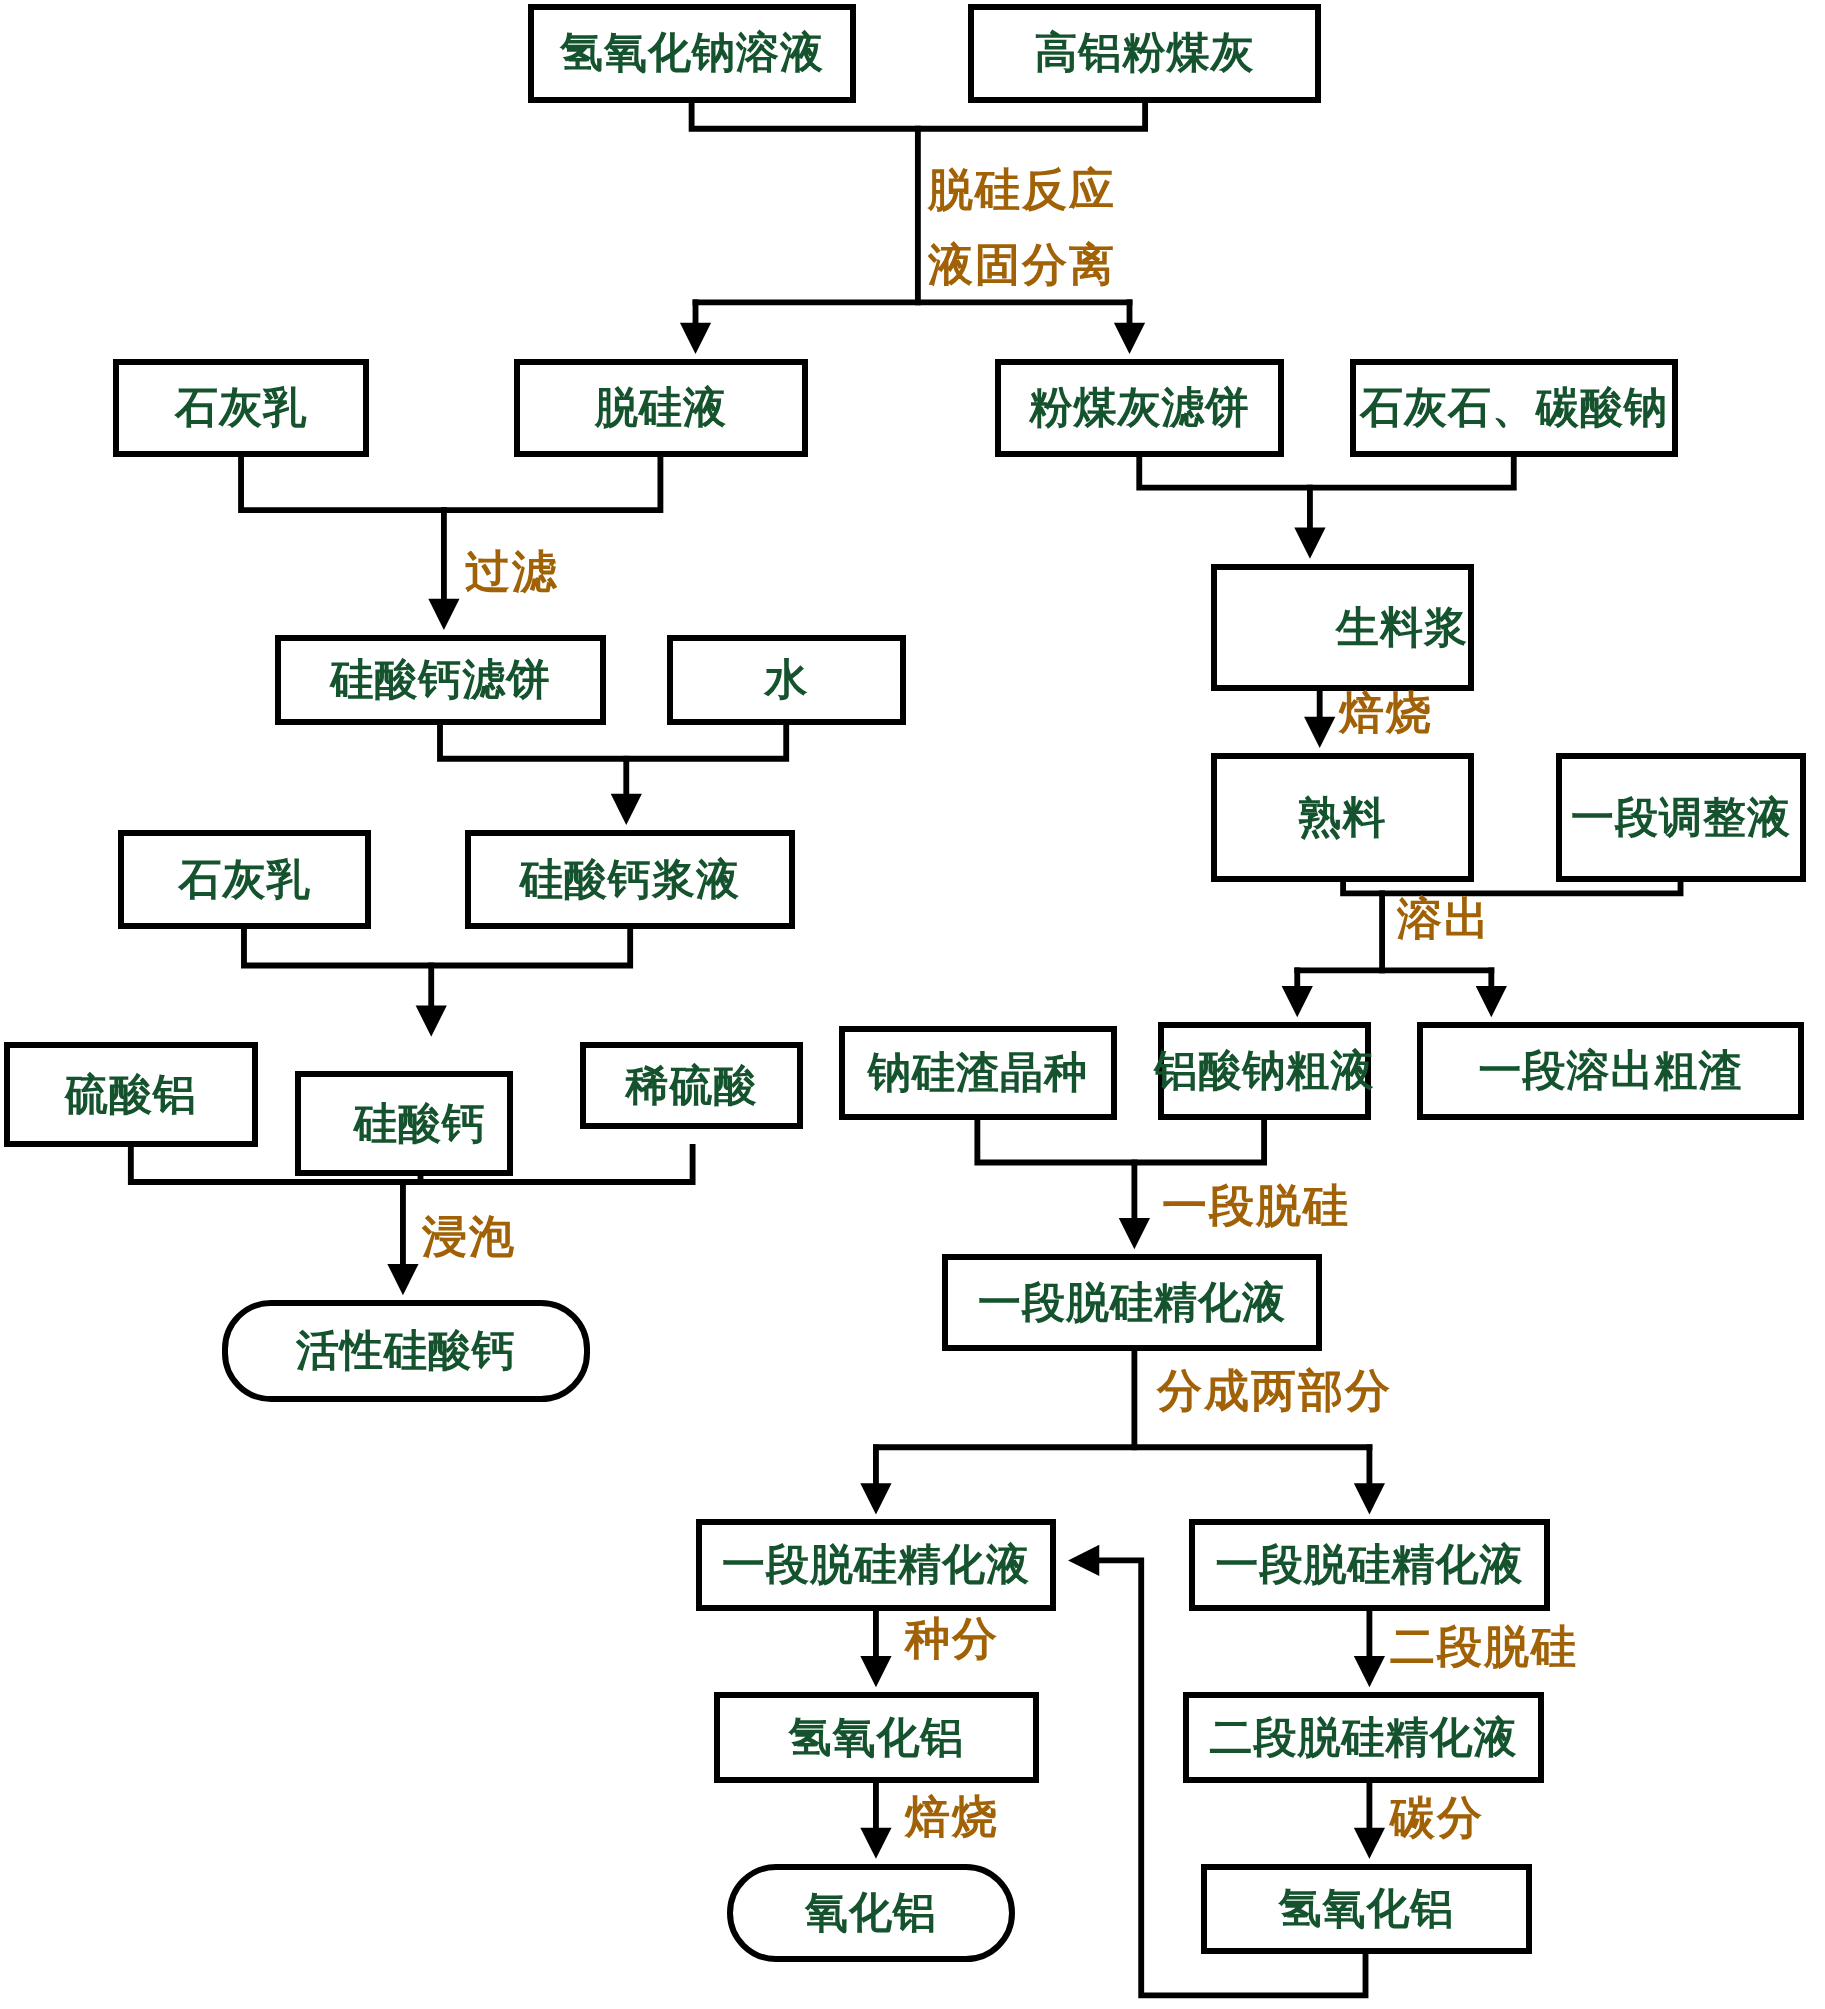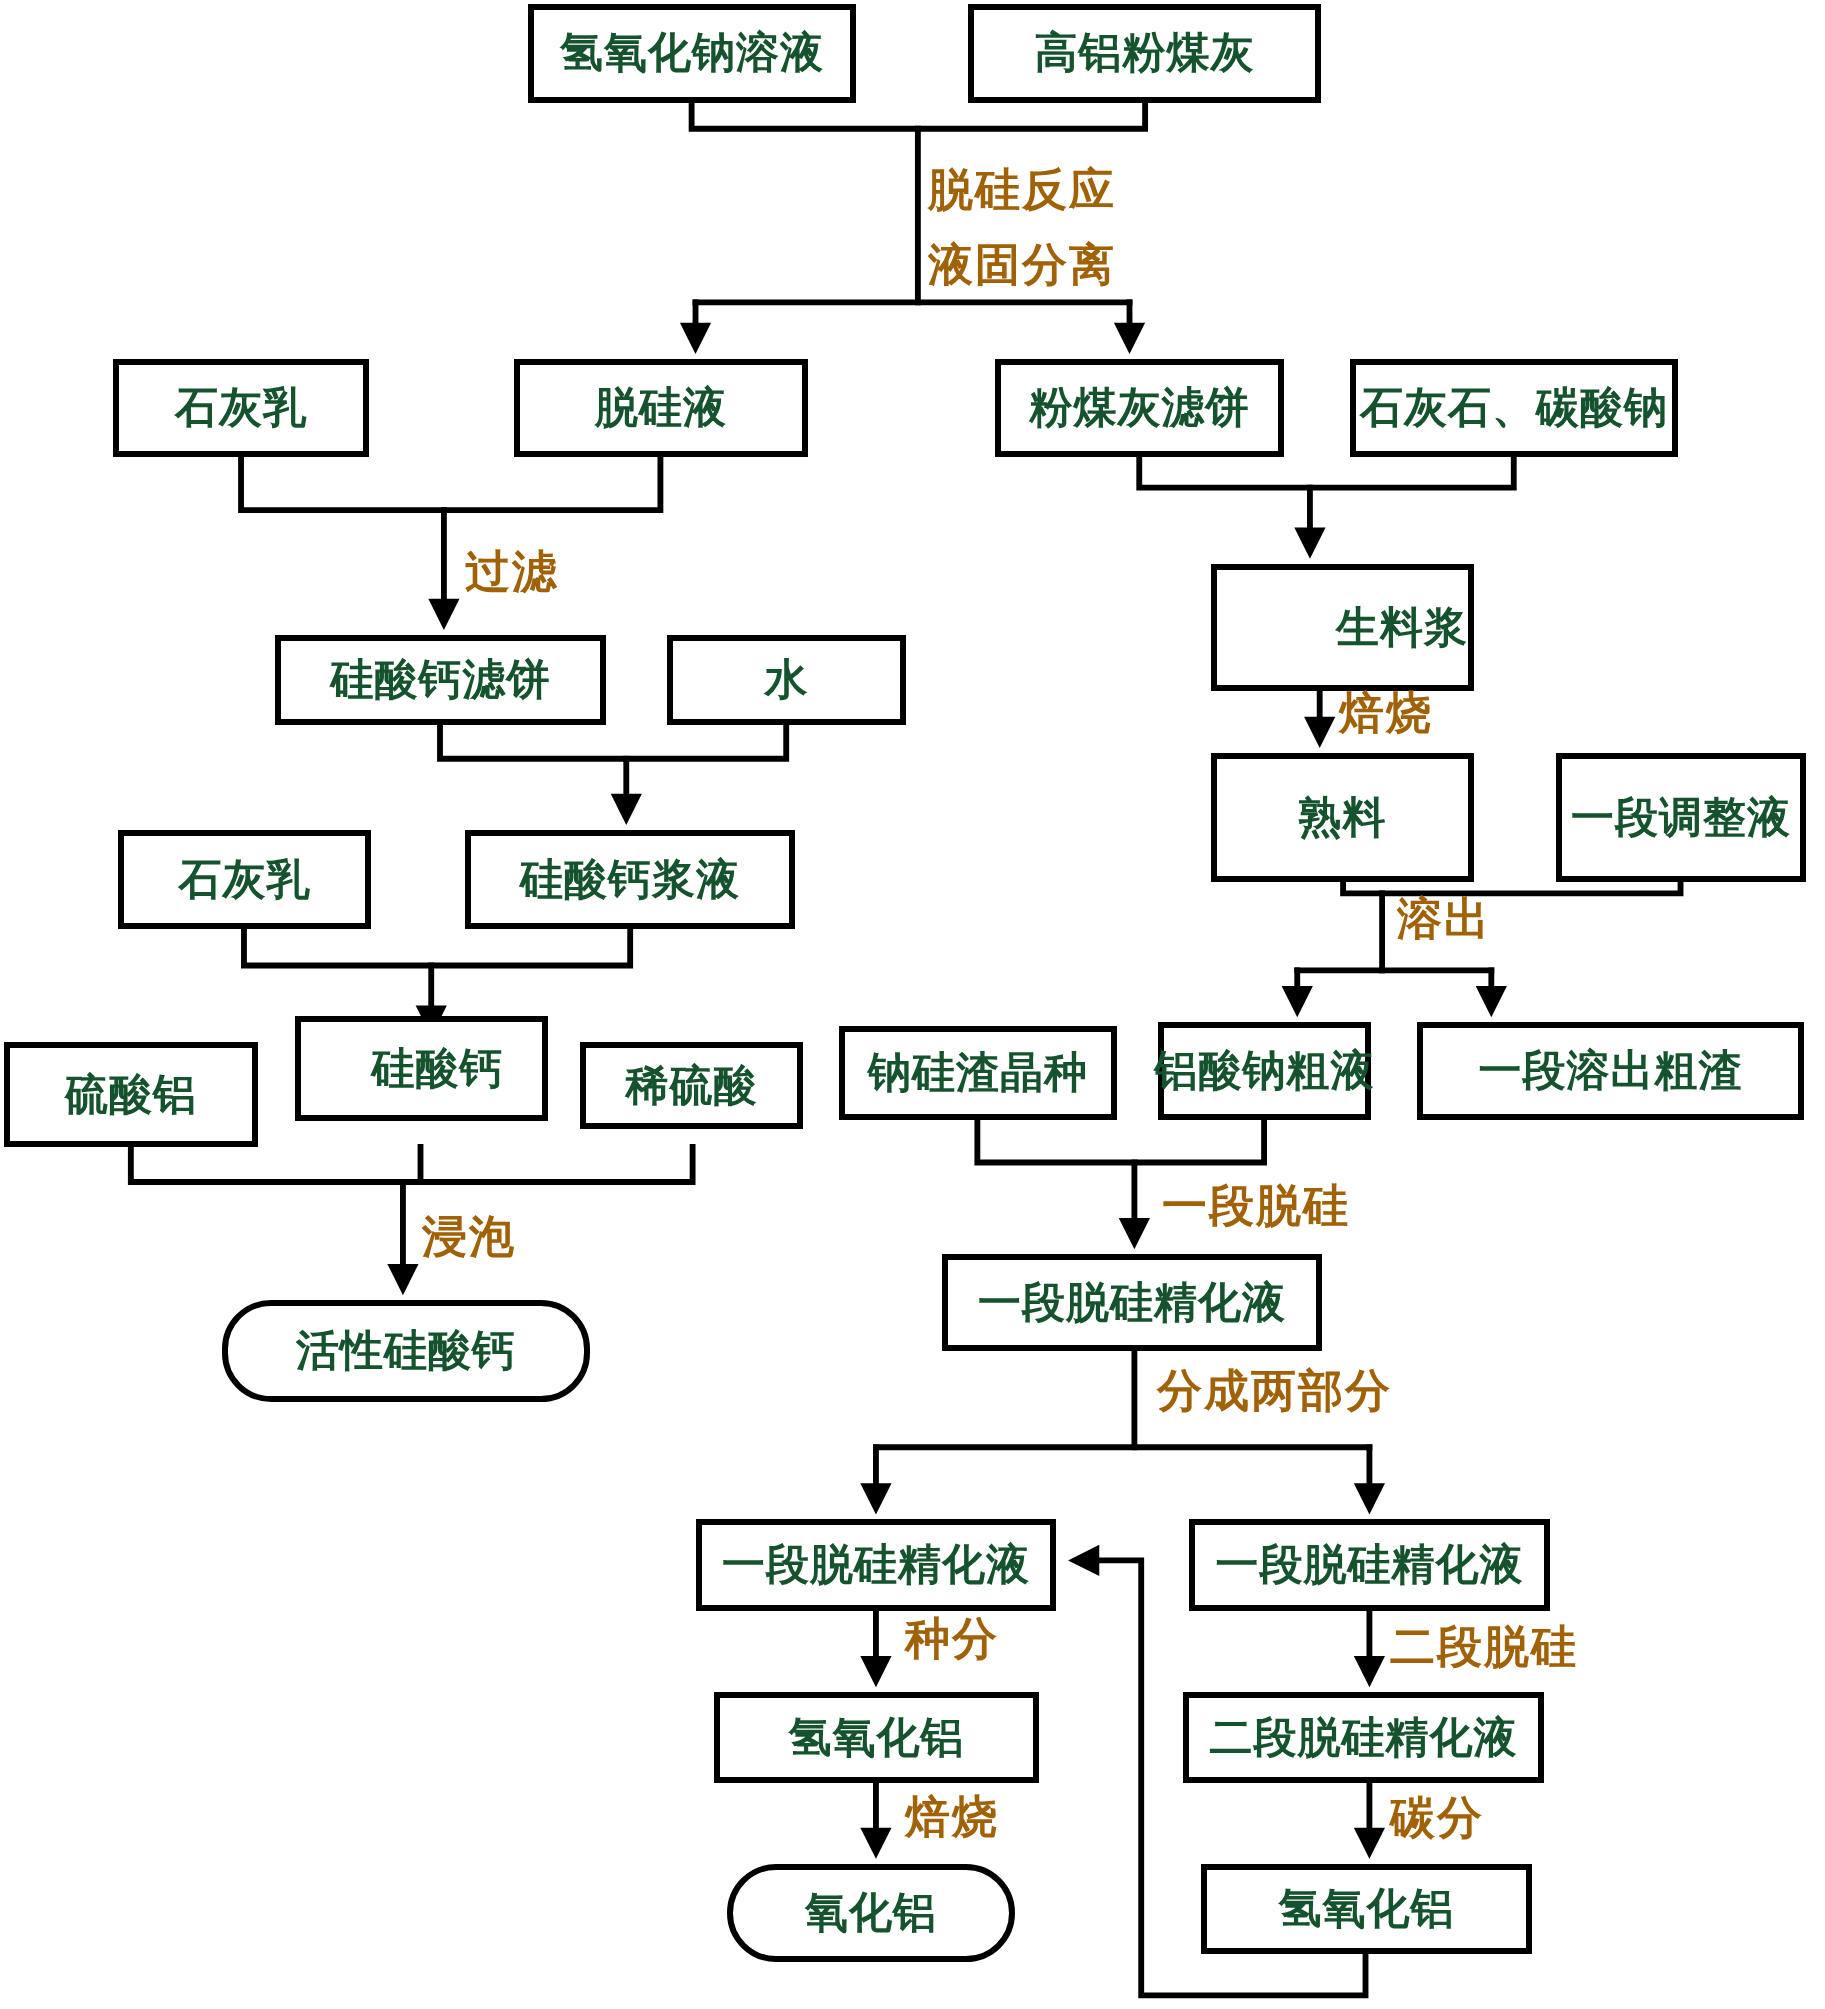--- a/index.html
+++ b/index.html
@@ -103,21 +103,21 @@
       </div>
       <div class="node" style="left: 118px; top: 830px; width: 253px; height: 99px;">
         <span>石灰乳</span>
       </div>
       <div class="node" style="left: 465px; top: 830px; width: 330px; height: 99px;">
         <span>硅酸钙浆液</span>
       </div>
       <div class="node" style="left: 3.9px; top: 1042px; width: 254px; height: 105px; align-items: center;">
         <span>硫酸铝</span>
       </div>
-      <div class="node" style="left: 295px; top: 1016px; width: 253px; height: 105px; padding-left: 32px;">
+      <div class="node" style="left: 295px; top: 1071px; width: 218px; height: 105px; padding-left: 32px;">
         <span>硅酸钙</span>
       </div>
       <div class="node" style="left: 580px; top: 1042px; width: 223px; height: 87px;">
         <span>稀硫酸</span>
       </div>
       <div class="node rounded" style="left: 222px; top: 1300px; width: 368px; height: 102px;">
         <span>活性硅酸钙</span>
       </div>
       <div class="node" style="left: 1211px; top: 564px; width: 263px; height: 127px; justify-content: flex-end;">
         <span>生料浆</span>

